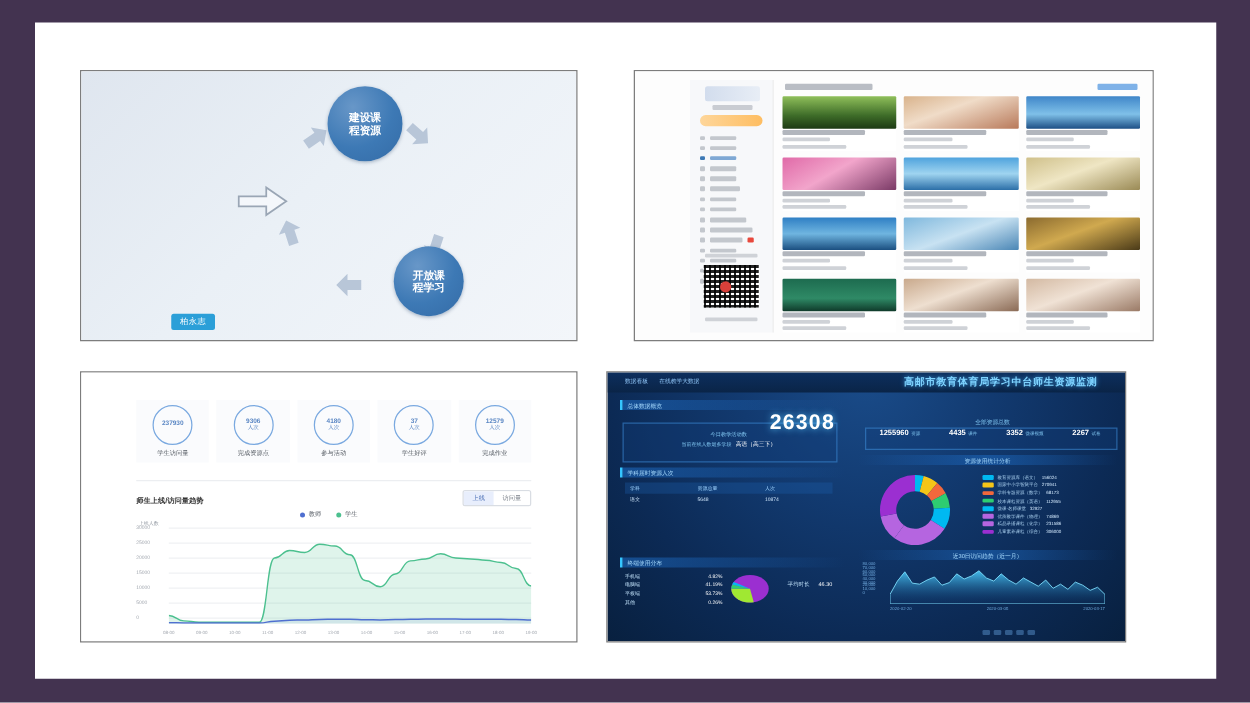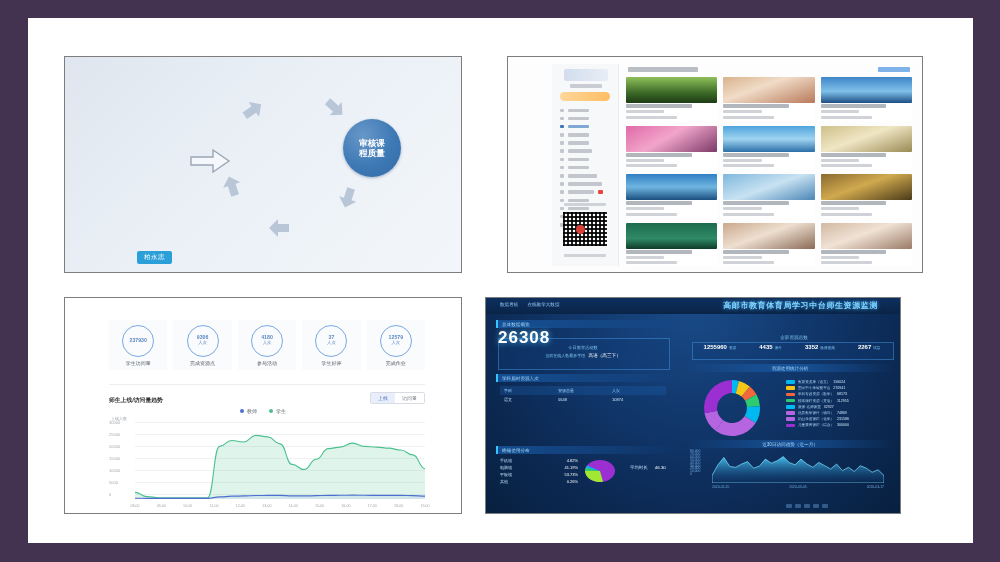--- a/index.html
+++ b/index.html
@@ -163,23 +163,27 @@
           <g transform="rotate(180 12 11)">
               <path d="M2 7 H13 V2 L22 11 L13 20 V15 H2 Z" fill="#b8c6d8"></path>
             </g>
         </svg>
         <svg class="sm-arrow" style="left:122px;top:118px;" width="22" height="22" viewBox="0 0 22 22">
           <g transform="rotate(-108 11 11)">
               <path d="M1 7 H12 V2 L21 11 L12 20 V15 H1 Z" fill="#b8c6d8"></path>
             </g>
         </svg>
 
-        <div class="cyc-circle" style="left:244px;top:62px;width:58px;height:58px;font-size:8.6px;">
-          <span class="cyc-text">审核课
-程质量</span>
+        <div class="cyc-circle" style="left:163px;top:12px;width:60px;height:60px;font-size:8.6px;">
+          <span class="cyc-text">建设课
+程资源</span>
+        </div>
+        <div class="cyc-circle" style="left:216px;top:140px;width:56px;height:56px;font-size:8.6px;">
+          <span class="cyc-text">开放课
+程学习</span>
         </div>
       </div>
 
       <div class="name-tag" style="left:72px;bottom:8px;">柏永志</div>
     </div>
   </div>
 
   <div class="panel" id="p2">
     <div class="panel-inner">
       <div class="p2wrap">
@@ -444,21 +448,21 @@
 
       <div class="dashNav">
         <span>数据看板</span>
         <span>在线教学大数据</span>
       </div>
       <div class="dashTitle">高邮市教育体育局学习中台师生资源监测</div>
 
       <div class="secHdr" style="left:10px;top:22px;width:174px;">总体数据概览</div>
 
       <div class="kpiBox" style="left:12px;top:40px;width:170px;height:30px;"></div>
-      <div class="bigNum" style="position:absolute;left:12px;top:30px;width:170px;text-align:left;font-size:17px;">26308</div>
+      <div class="bigNum" style="position:absolute;left:12px;top:30px;width:170px;text-align:right;font-size:17px;">26308</div>
       <div class="subLbl" style="position:absolute;left:12px;top:47px;width:170px;text-align:center;font-size:4.2px;">今日教学活动数</div>
       <div style="position:absolute;left:12px;top:55px;width:170px;text-align:center;font-size:4.6px;color:#8fd0ff;">
         <span class="subLbl" style="font-size:4px;">当前在线人数最多学段</span>
         <span style="color:#ffffff;margin-left:2px;">高语（高三下）</span>
       </div>
 
       <div class="secHdr" style="left:10px;top:76px;width:174px;">学科届时资源人次</div>
 
       <div style="position:absolute;left:14px;top:88px;width:166px;">
         <div style="display:flex;background:rgba(30,100,180,.3);padding:2px 0;">

